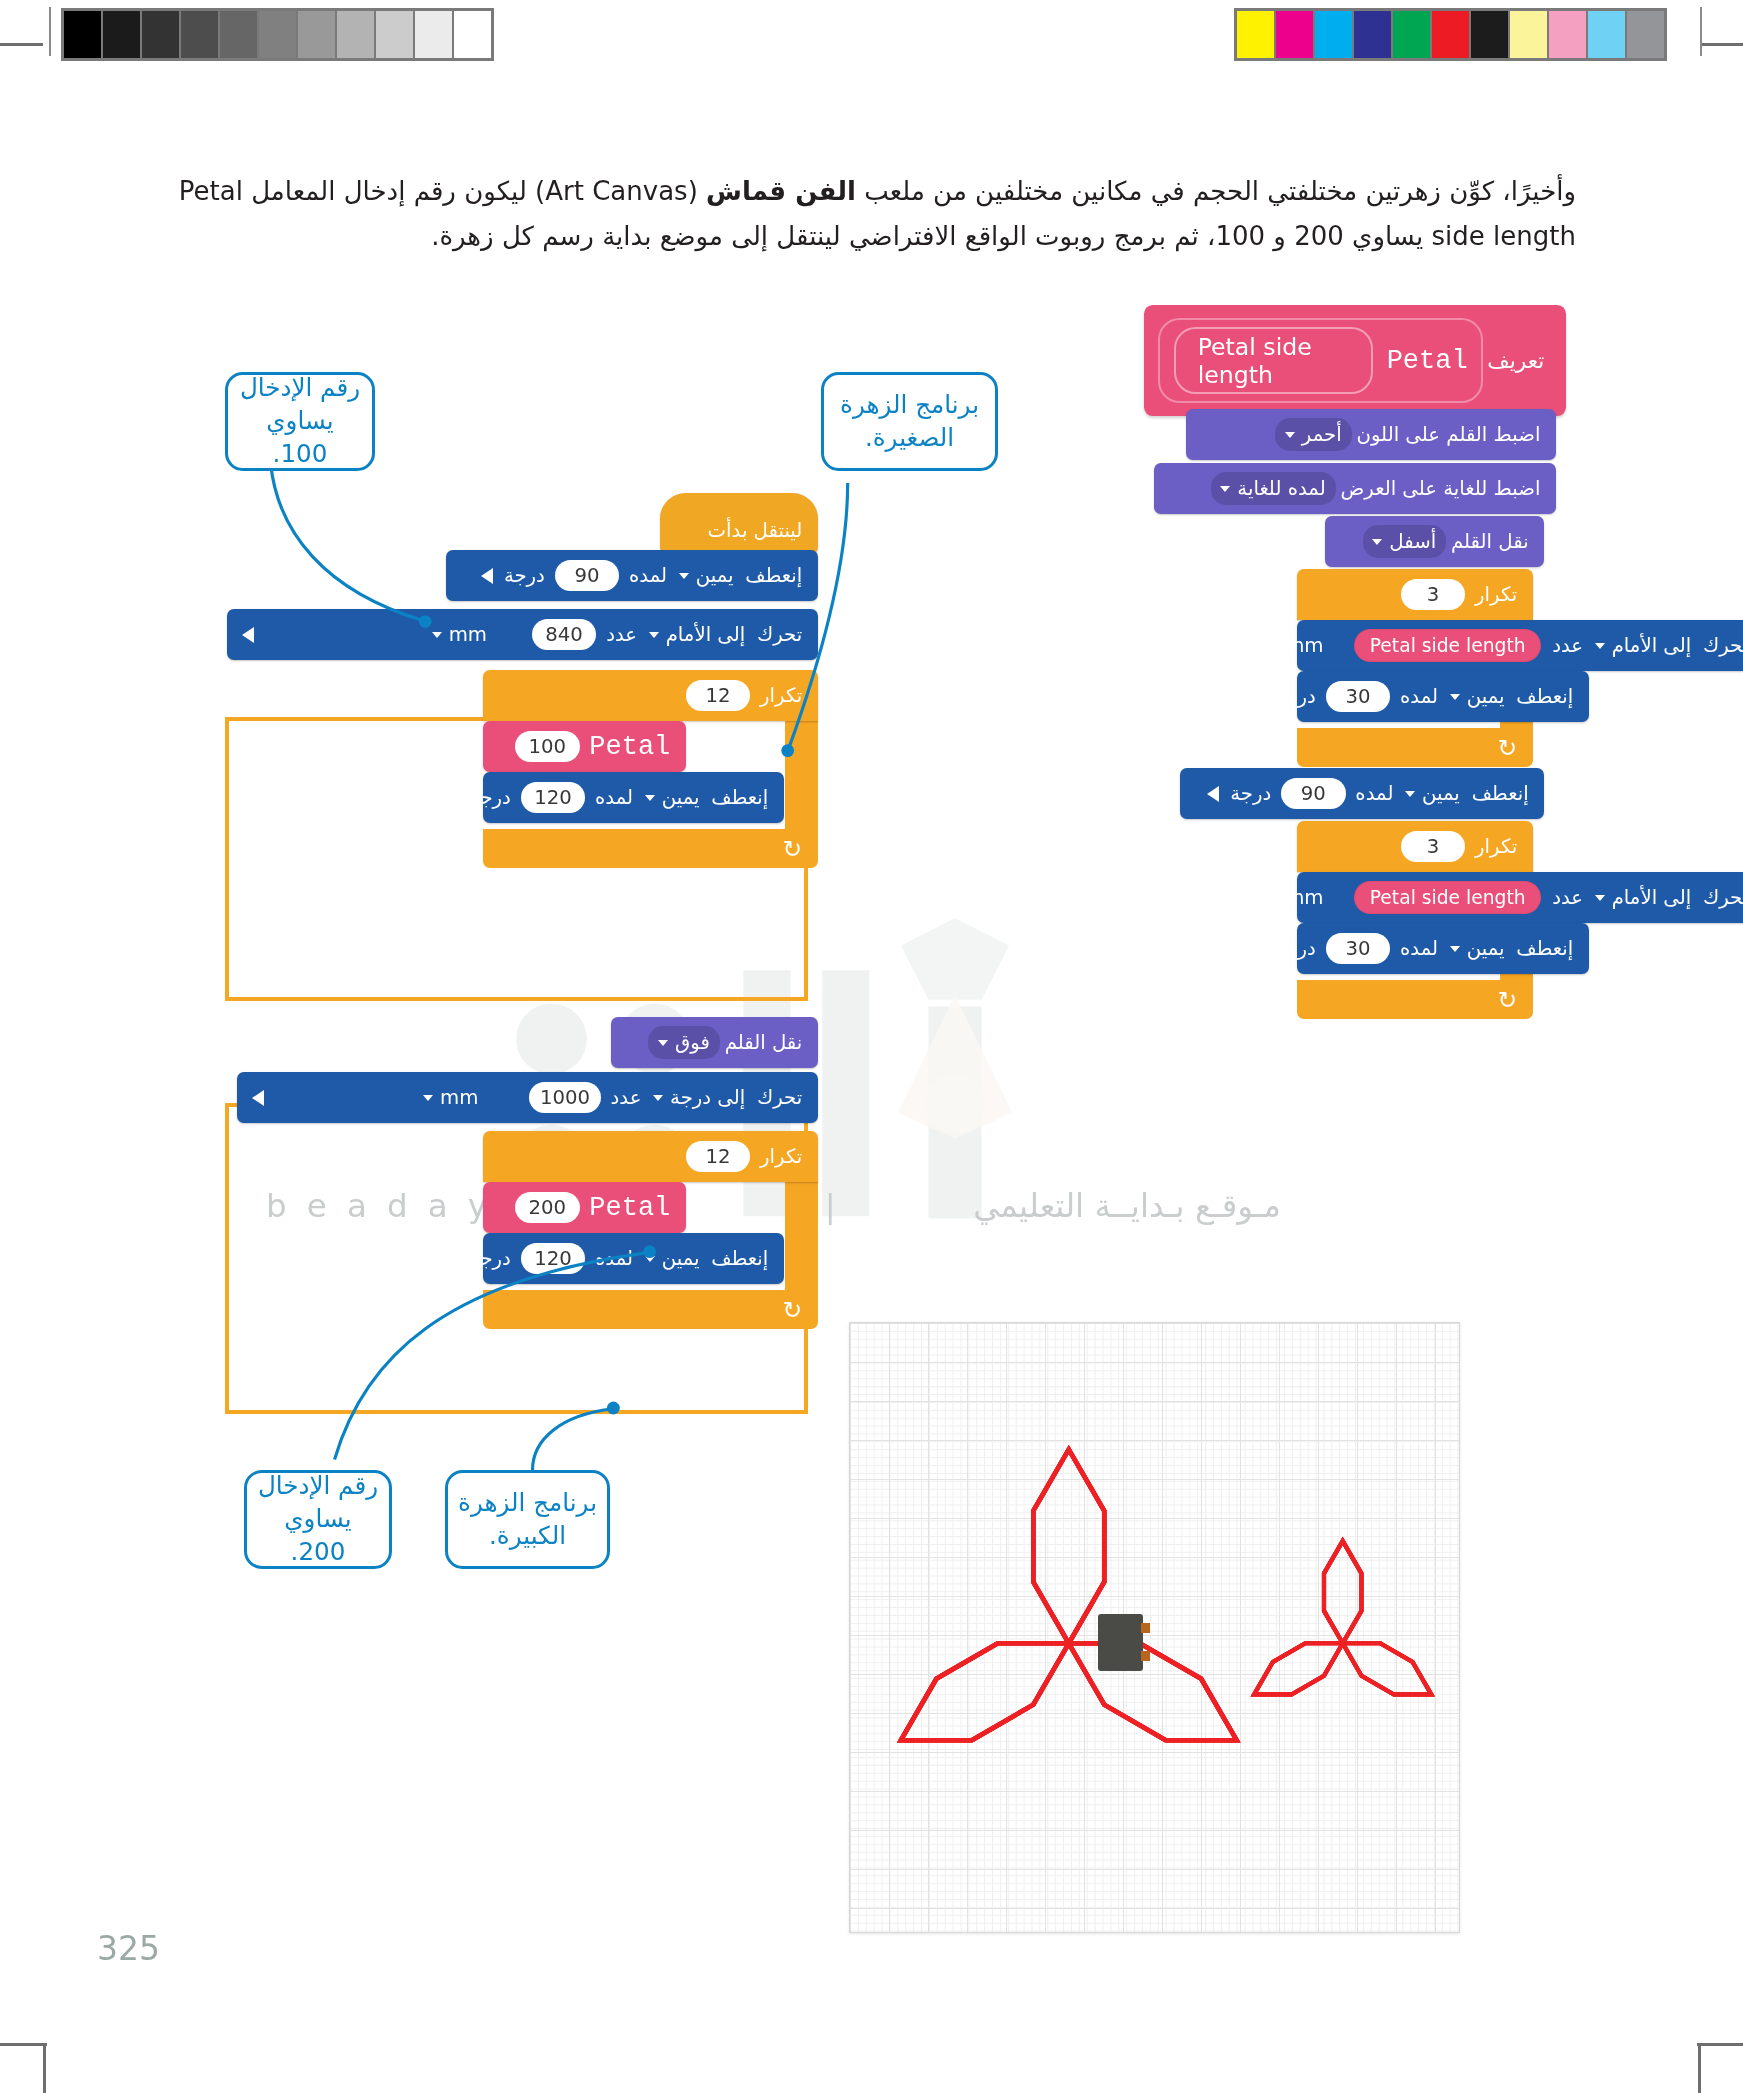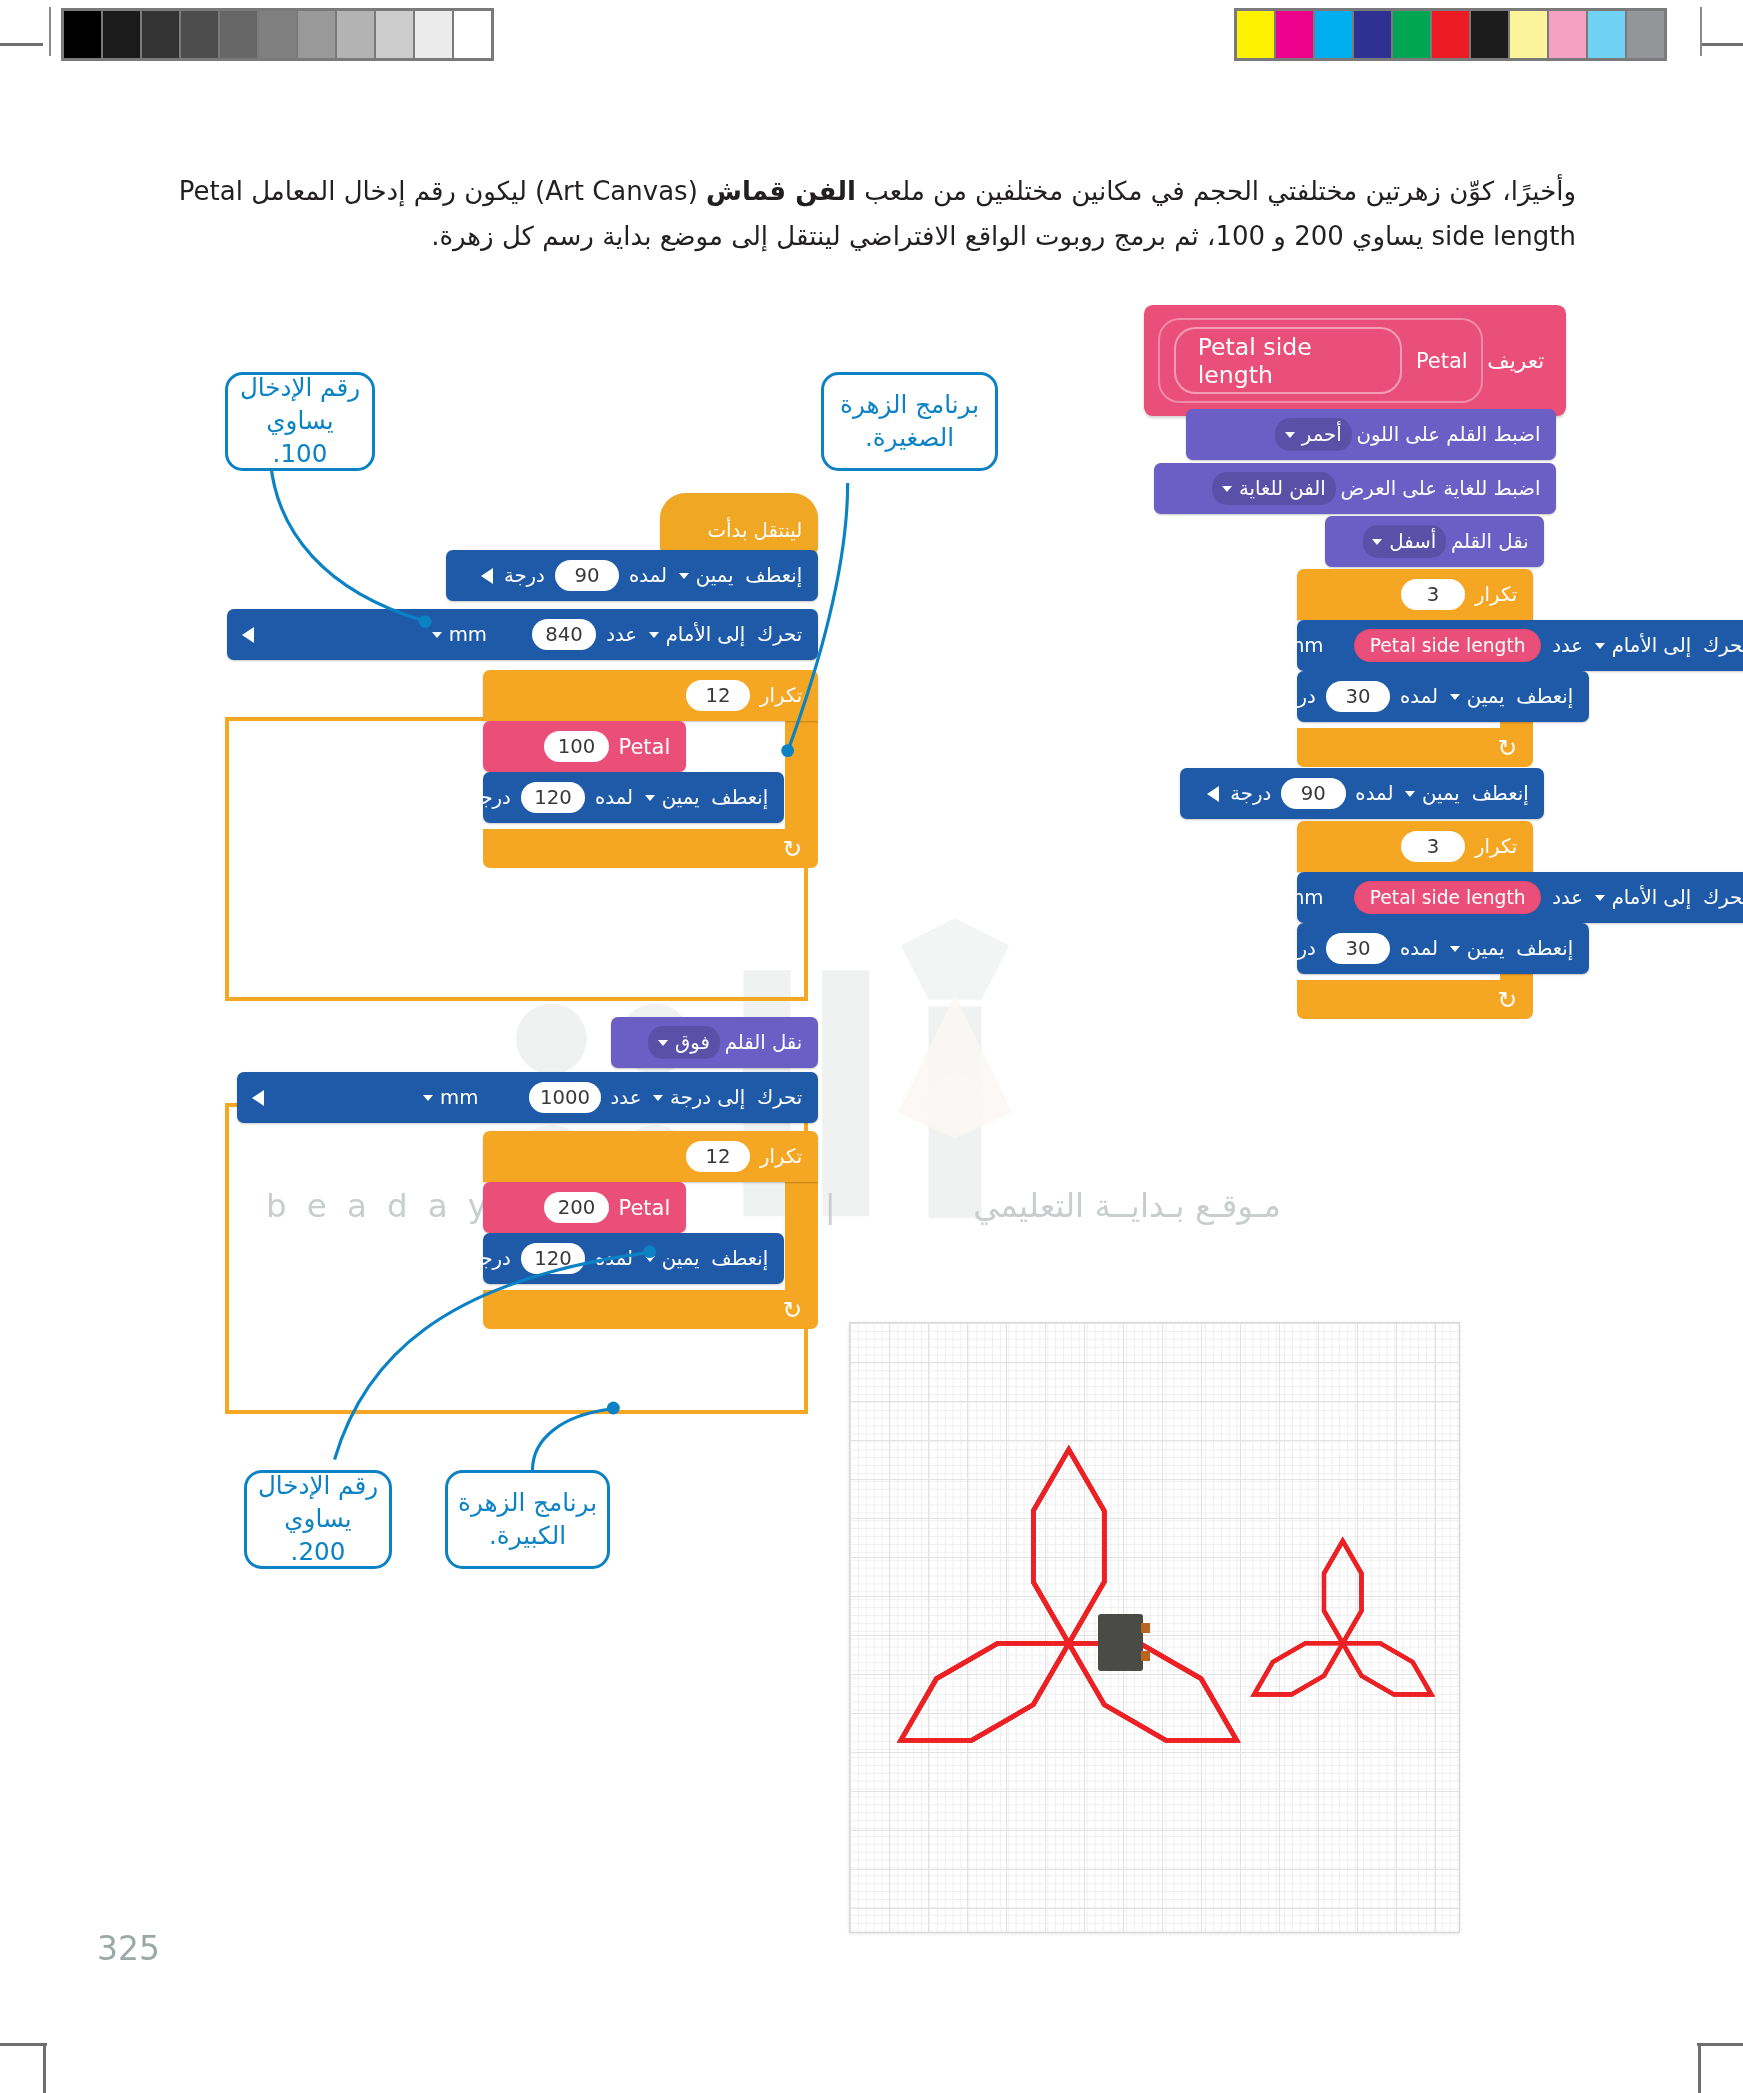--- a/index.html
+++ b/index.html
@@ -97,21 +97,21 @@
   }
   .define-blk{
     background:#e94f78;border-radius:8.9px 8.9px 8.9px 8.9px;padding:12.8px 13.8px;
     display:flex;align-items:center;direction:rtl;color:#fff;font-size:21.7px;
     box-shadow:0 2px 3px rgba(0,0,0,.18);
   }
   .define-inner{
     border:2.5px solid rgba(255,255,255,.35);border-radius:21.7px;
     padding:6.9px 13.8px;display:flex;align-items:center;gap:13.8px;direction:rtl;
   }
-  .proto-name{font-size:21px;font-weight:500;direction:ltr;}
+  .proto-name{font-size:27px;font-weight:500;direction:ltr;font-family:Liberation Mono, monospace;}
   .proto-arg{
     border:2.5px solid rgba(255,255,255,.45);border-radius:21.7px;
     padding:3.9px 21.7px;font-size:23.6px;direction:ltr;
   }
 
   
   #canvas-panel{
     position:absolute;left:849px;top:1322px;width:609px;height:609px;
     background:#fff;border:1px solid #d8d8d8;overflow:hidden;z-index:8;
     box-shadow:0 1px 3px rgba(0,0,0,.10);
@@ -339,21 +339,21 @@
     <span class="lbl">اضبط القلم على اللون</span>
     <span class="dd boxed">
       <span>أحمر</span>
       <i class="caret"></i>
     </span>
   </div>
 
   <div class="blk pen" style="position:absolute;right:9.9px;top:158px;width:402px;">
     <span class="lbl">اضبط للغاية على العرض</span>
     <span class="dd boxed">
-      <span>الفن للغاية</span>
+      <span>لمده للغاية</span>
       <i class="caret"></i>
     </span>
   </div>
 
   <div class="blk pen" style="position:absolute;right:21.7px;top:211px;width:219px;">
     <span class="lbl">نقل القلم</span>
     <span class="dd boxed">
       <span>أسفل</span>
       <i class="caret"></i>
     </span>

